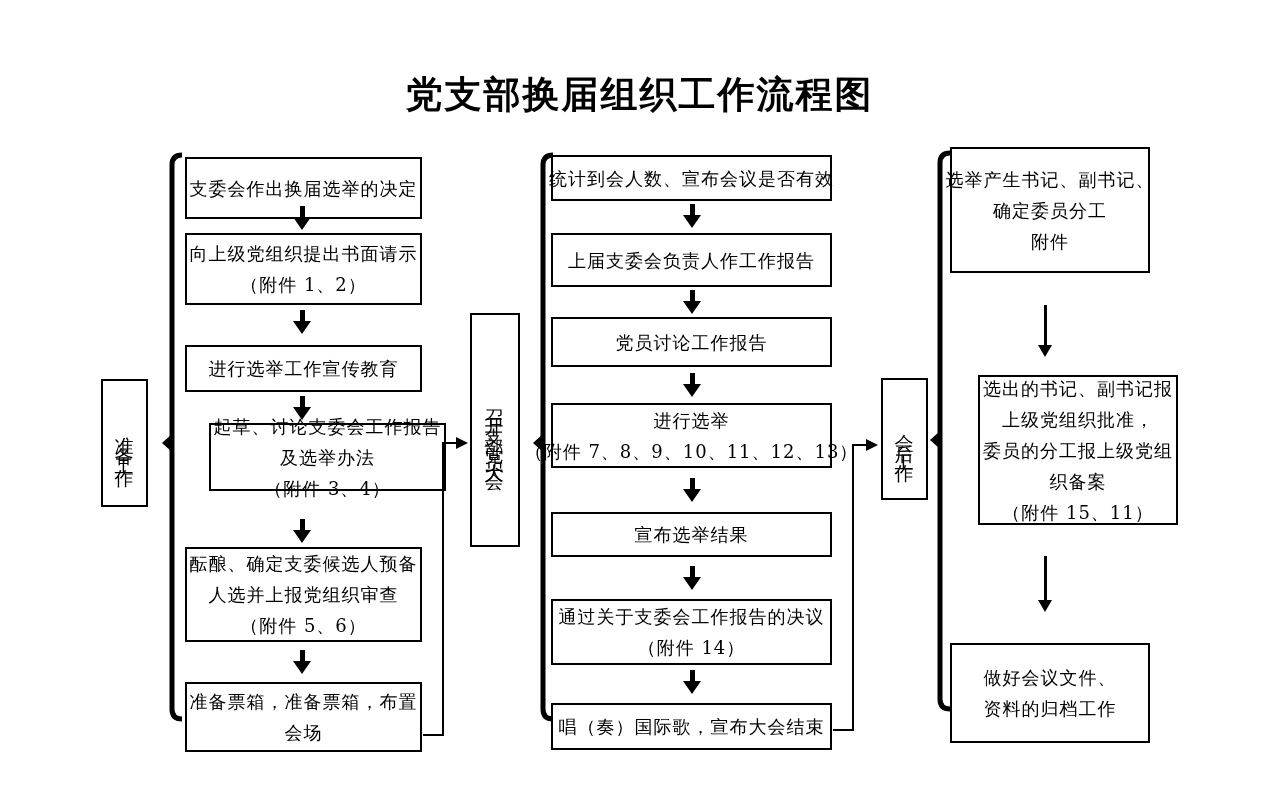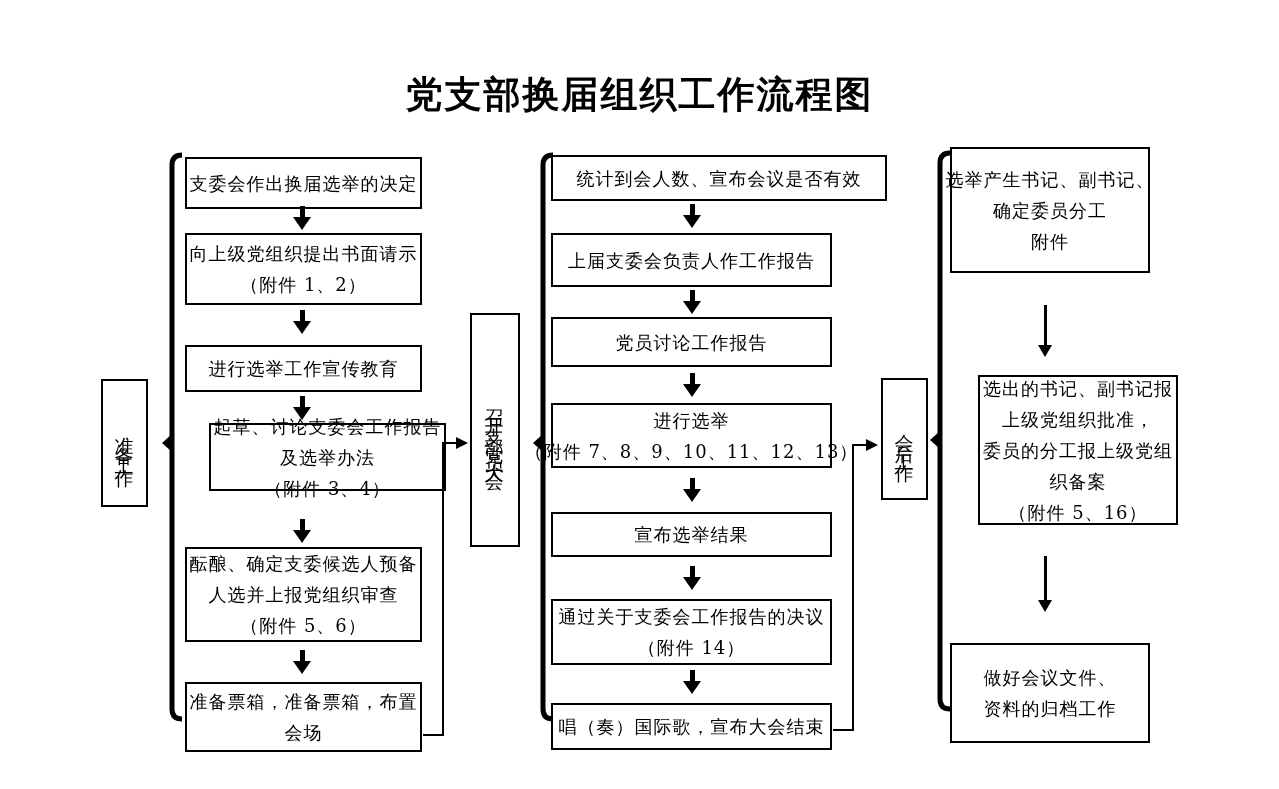--- a/index.html
+++ b/index.html
@@ -45,21 +45,21 @@
 
   <div class="title">党支部换届组织工作流程图</div>
 
   <div class="vlabel l1" style="left:101px; top:379px; width:47px; height:128px;">准备工作</div>
 
   <svg class="shape" style="left:158px; top:152px;" width="30" height="570" viewBox="0 0 30 570">
     <path d="M24 3 Q14 3 14 13 L14 557 Q14 567 24 567" fill="none" stroke="#000" stroke-width="5"></path>
     <polygon points="14,282 4,291 14,300" fill="#000"></polygon>
   </svg>
 
-  <div class="box" style="left:185px; top:157px; width:237px; height:52px;">
+  <div class="box" style="left:185px; top:157px; width:237px; height:62px;">
     <div class="line">支委会作出换届选举的决定</div>
   </div>
   <div class="sarrow" style="left:293px; top:206px;">
       <div class="stem"></div>
       <div class="head"></div>
     </div>
 
   <div class="box" style="left:185px; top:233px; width:237px; height:72px;">
     <div class="line">向上级党组织提出书面请示</div>
     <div class="line">（附件 1、2）</div>
@@ -107,21 +107,21 @@
     <polygon points="36,2 48,8 36,14" fill="#000"></polygon>
   </svg>
 
   <div class="vlabel l2" style="left:470px; top:313px; width:50px; height:234px;">召开支部党员大会</div>
 
   <svg class="shape" style="left:529px; top:152px;" width="30" height="570" viewBox="0 0 30 570">
     <path d="M24 3 Q14 3 14 13 L14 557 Q14 567 24 567" fill="none" stroke="#000" stroke-width="5"></path>
     <polygon points="14,282 4,291 14,300" fill="#000"></polygon>
   </svg>
 
-  <div class="box" style="left:551px; top:155px; width:336px; height:46px;">
+  <div class="box" style="left:551px; top:155px; width:281px; height:46px;">
     <div class="line">统计到会人数、宣布会议是否有效</div>
   </div>
   <div class="sarrow" style="left:683px; top:204px;">
       <div class="stem"></div>
       <div class="head"></div>
     </div>
 
   <div class="box" style="left:551px; top:233px; width:281px; height:54px;">
     <div class="line">上届支委会负责人作工作报告</div>
   </div>
@@ -188,21 +188,21 @@
   <div class="larrow" style="left:1038px; top:305px;">
       <div class="stem" style="height:40px;"></div>
       <div class="head"></div>
     </div>
 
   <div class="box" style="left:950px; top:375px; width:200px; height:150px;margin-left:28px;">
     <div class="line">选出的书记、副书记报</div>
     <div class="line">上级党组织批准，</div>
     <div class="line">委员的分工报上级党组</div>
     <div class="line">织备案</div>
-    <div class="line">（附件 5、16）</div>
+    <div class="line">（附件 15、11）</div>
   </div>
   <div class="larrow" style="left:1038px; top:556px;">
       <div class="stem" style="height:44px;"></div>
       <div class="head"></div>
     </div>
 
   <div class="box" style="left:950px; top:643px; width:200px; height:100px;">
     <div class="line">做好会议文件、</div>
     <div class="line">资料的归档工作</div>
   </div>

